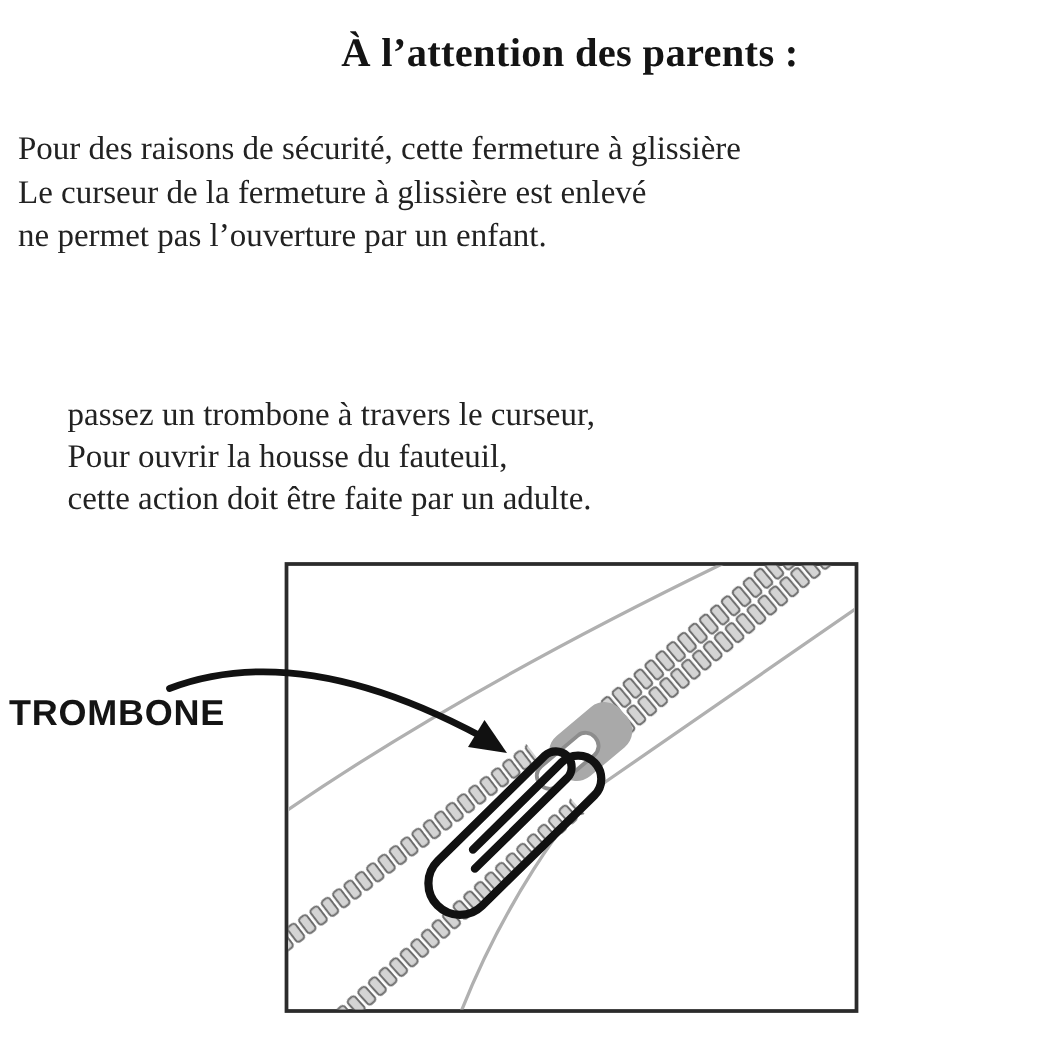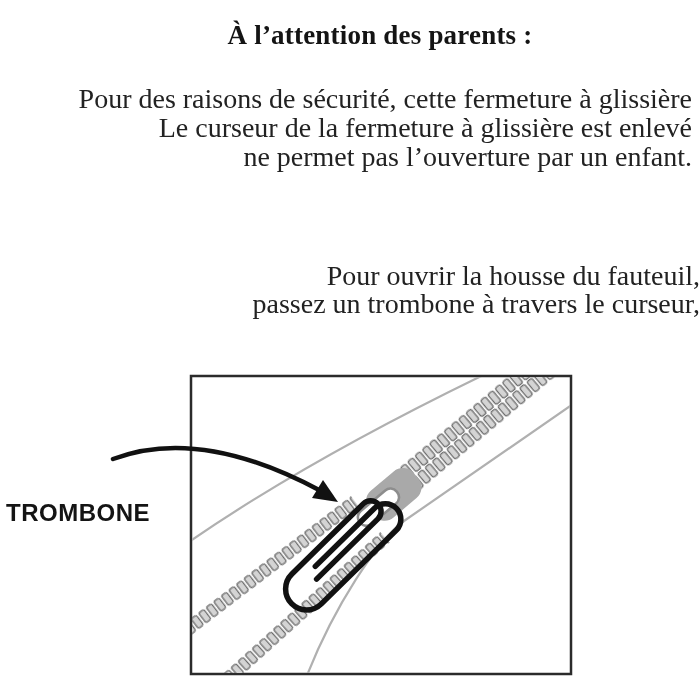--- a/index.html
+++ b/index.html
@@ -1,44 +1,45 @@
 <!DOCTYPE html>
 <html><head>
 <meta charset="utf-8">
 <style>
   html,body{margin:0;padding:0;background:#ffffff;}
   .page{position:relative;width:700px;height:700px;background:#ffffff;overflow:hidden;
         font-family:"Liberation Serif", serif;}
   .title{position:absolute;left:60px;top:20px;width:640px;text-align:center;
          font-weight:700;font-size:27px;color:#141414;letter-spacing:.2px;}
-  .para{position:absolute;text-align:right;font-size:28px;color:#222222;}
+  .para{position:absolute;text-align:left;font-size:22px;color:#222222;}
   .para .line{white-space:nowrap;}
   .para1{left:12px;top:84px;width:680px;line-height:29px;}
   .para2{left:45px;top:262px;width:655px;line-height:28px;}
   .trombone-label{position:absolute;left:6px;top:462px;
         font-family:"Liberation Sans", sans-serif;font-weight:700;font-size:24px;
-        color:#141414;letter-spacing:.5px;margin-top:37px;}
+        color:#141414;letter-spacing:.5px;}
   .fig-svg{position:absolute;left:0;top:368px;width:620px;height:332px;}
 </style>
 </head>
 <body>
 
 <div class="page">
 
   <div class="title">À l’attention des parents :</div>
 
   <div class="para para1">
     <div class="line">Pour des raisons de sécurité, cette fermeture à glissière</div>
     <div class="line">Le curseur de la fermeture à glissière est enlevé</div>
     <div class="line">ne permet pas l’ouverture par un enfant.</div>
   </div>
 
   <div class="para para2">
+    <div class="line">passez un trombone à travers le curseur,</div>
     <div class="line">Pour ouvrir la housse du fauteuil,</div>
-    <div class="line">passez un trombone à travers le curseur,</div>
+    <div class="line">cette action doit être faite par un adulte.</div>
   </div>
 
   <div class="trombone-label">TROMBONE</div>
 
   <svg class="fig-svg" viewBox="0 368 620 332" xmlns="http://www.w3.org/2000/svg">
     <defs>
       <clipPath id="frameClip">
         <rect x="192" y="377" width="378" height="296"></rect>
       </clipPath>
       <pattern id="teethClosed" patternUnits="userSpaceOnUse" x="0" y="-15.5" width="9.5" height="31">

